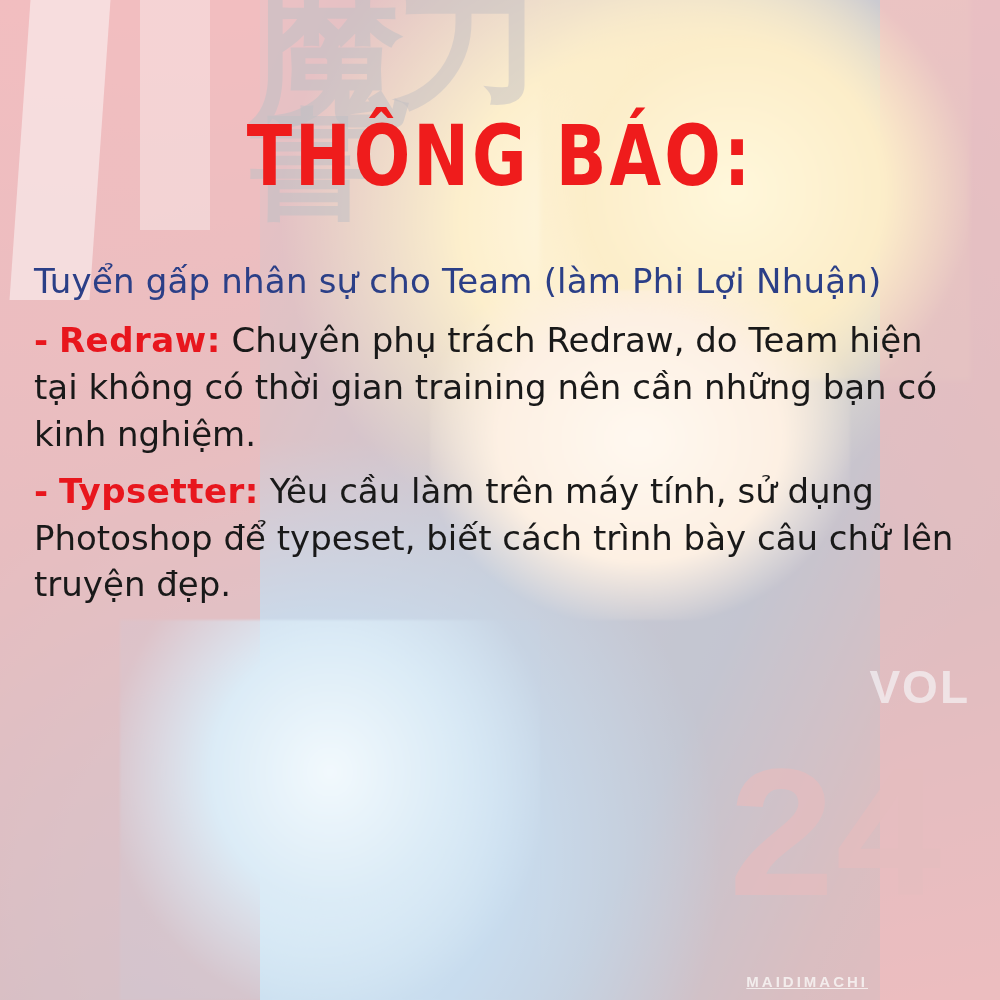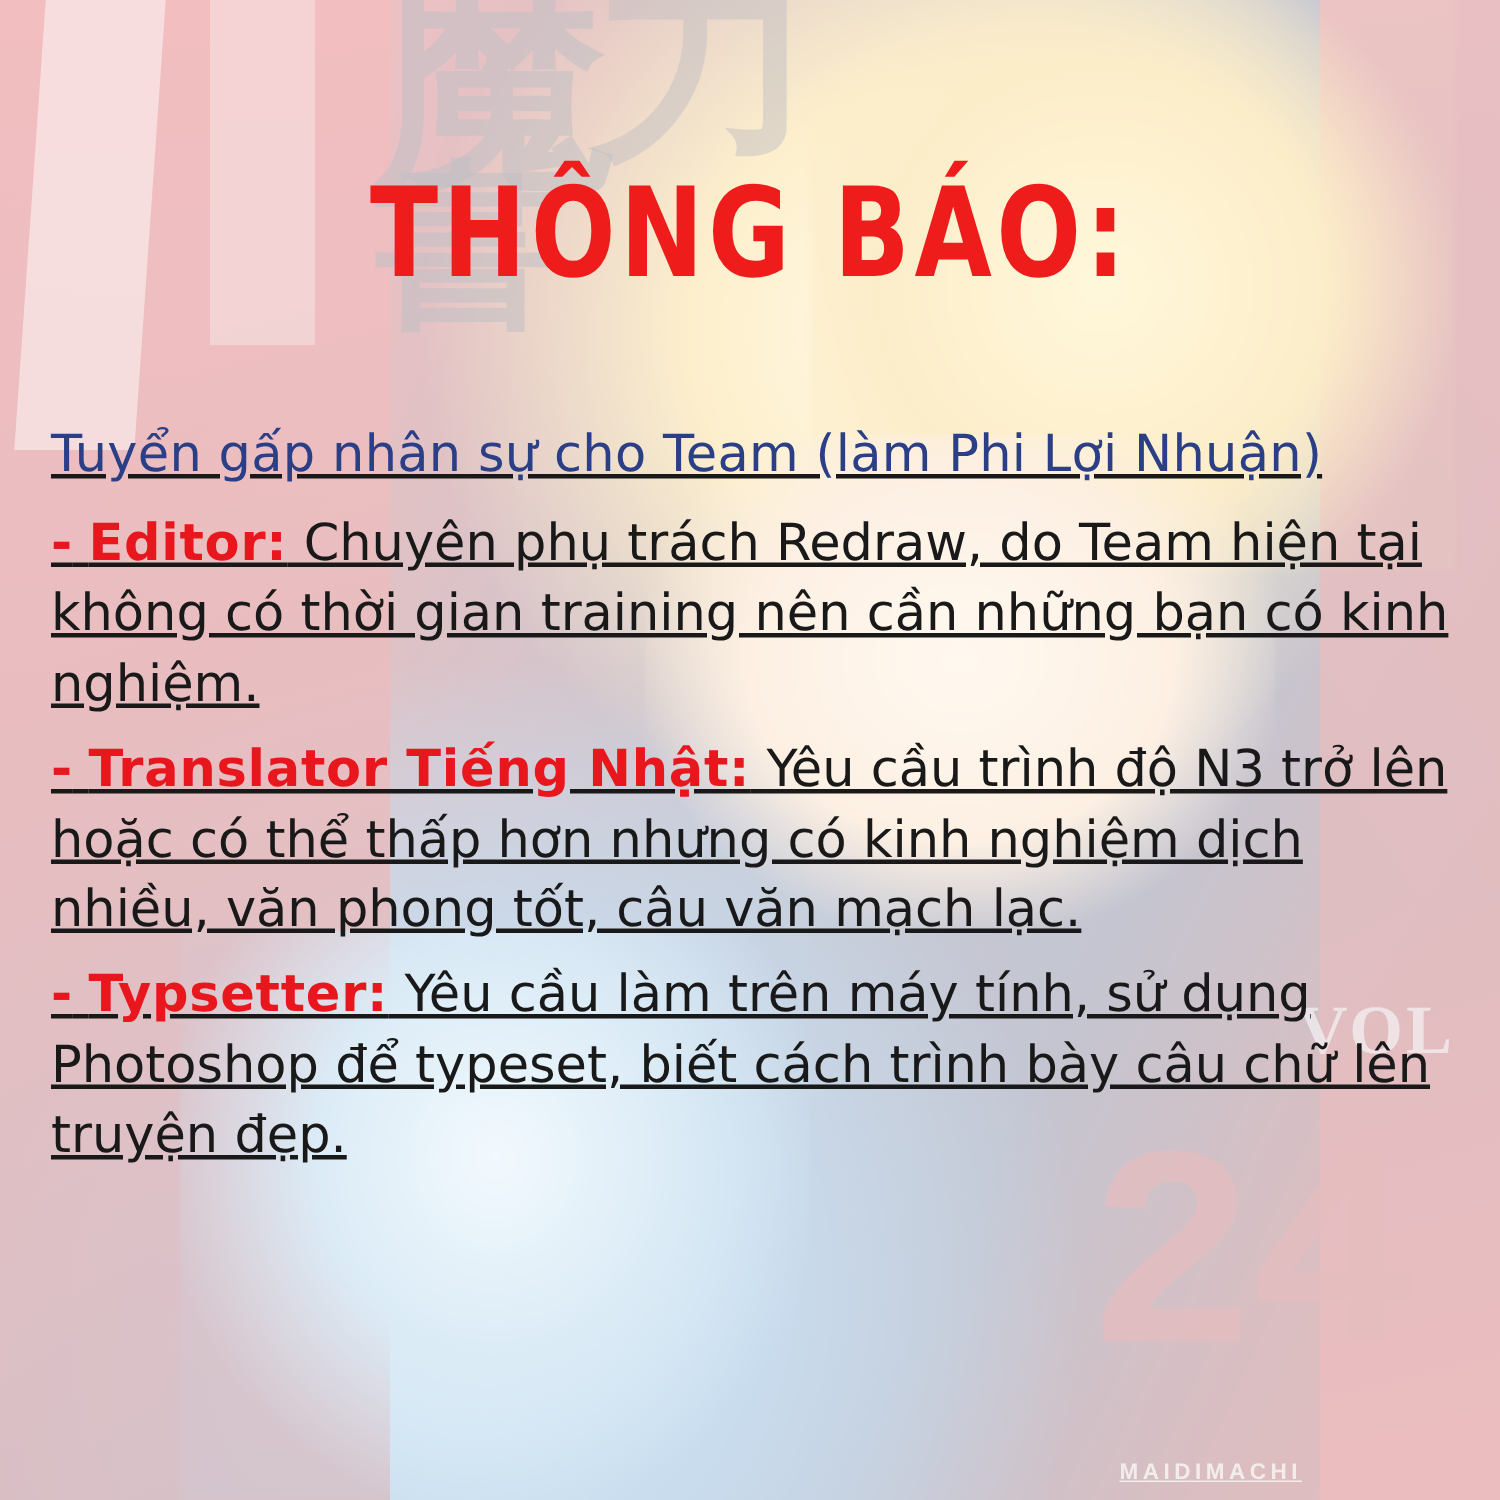--- a/index.html
+++ b/index.html
@@ -94,21 +94,21 @@
     font-family: Liberation Mono, monospace;
     font-size: 190px;
     font-weight: 700;
     color: rgba(160,18,26,0.75);
     letter-spacing: -6px;
     line-height: 1;
   }
   .bg-vol {
     position: absolute;
     right: 30px; top: 660px;
-    font-family: Liberation Serif, serif;
+    font-family: Liberation Sans, sans-serif;
     font-size: 46px;
     font-weight: 700;
     color: rgba(225,225,235,0.65);
     letter-spacing: 2px;
   }
   .bg-footer {
     position: absolute;
     right: 132px; bottom: 10px;
     font-family: "Liberation Sans", sans-serif;
     font-size: 15px;
@@ -140,26 +140,25 @@
     font-size: 74px;
     font-weight: 700;
     color: #ef1c1c;
     letter-spacing: 3px;
     font-stretch: condensed;
     transform: scaleY(1.12);
     transform-origin: center top;
   }
 
   .body-text {
-    margin-top: 86px;
+    margin-top: 64px;
     font-family: "DejaVu Sans", sans-serif;
     font-size: 34px;
     line-height: 1.38;
     color: #191919;
-    text-decoration: underline;
   }
 
   .lead {
     color: #2b3f87;
     font-size: 34px;
     margin-bottom: 12px;
     letter-spacing: 0.2px;
   }
 
   .para {
@@ -203,27 +202,23 @@
   <div class="content">
 
     <div class="notice-title">THÔNG BÁO:</div>
 
     <div class="body-text">
 
       <div class="lead">Tuyển gấp nhân sự cho Team (làm Phi Lợi Nhuận)</div>
 
       <div class="para">
         <span class="dash">-</span>
-        <span class="role">Editor:</span><span> Chuyên phụ trách Redraw, do Team hiện tại không có thời gian training nên cần những bạn có kinh nghiệm.</span>
+        <span class="role">Redraw:</span><span> Chuyên phụ trách Redraw, do Team hiện tại không có thời gian training nên cần những bạn có kinh nghiệm.</span>
       </div>
 
-      <div class="para">
-        <span class="dash">-</span>
-        <span class="role">Translator Tiếng Nhật:</span><span> Yêu cầu trình độ N3 trở lên hoặc có thể thấp hơn nhưng có kinh nghiệm dịch nhiều, văn phong tốt, câu văn mạch lạc.</span>
-      </div>
 
       <div class="para">
         <span class="dash">-</span>
         <span class="role">Typsetter:</span><span> Yêu cầu làm trên máy tính, sử dụng Photoshop để typeset, biết cách trình bày câu chữ lên truyện đẹp.</span>
       </div>
 
     </div>
   </div>
 
 </div>

